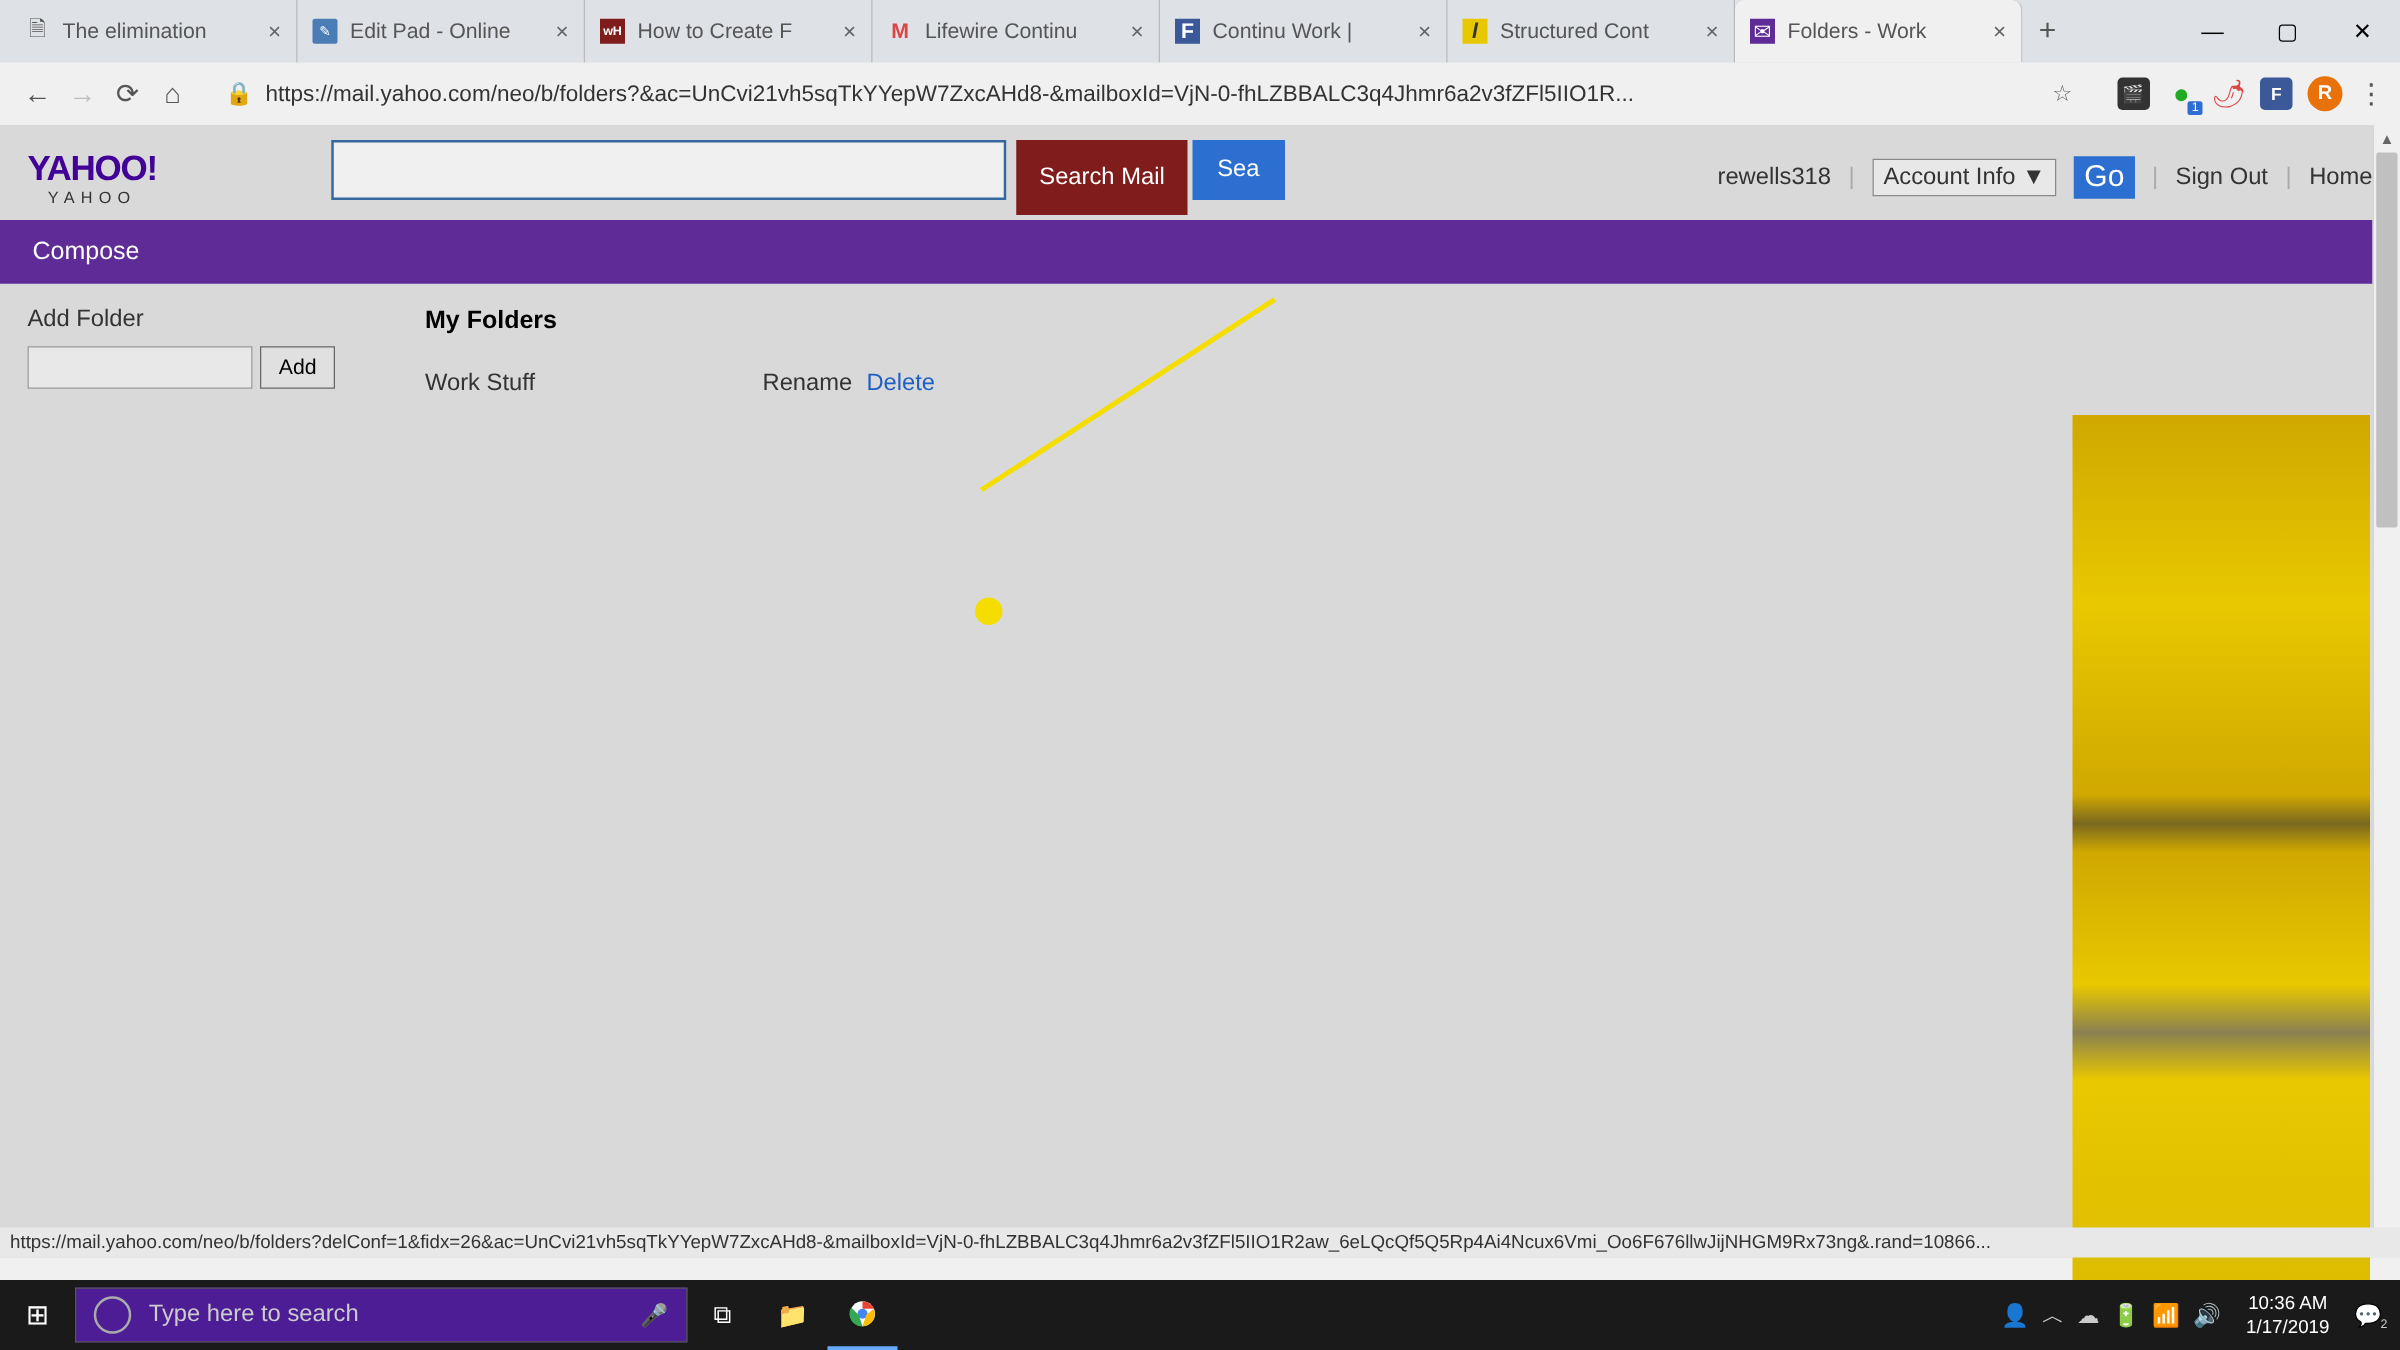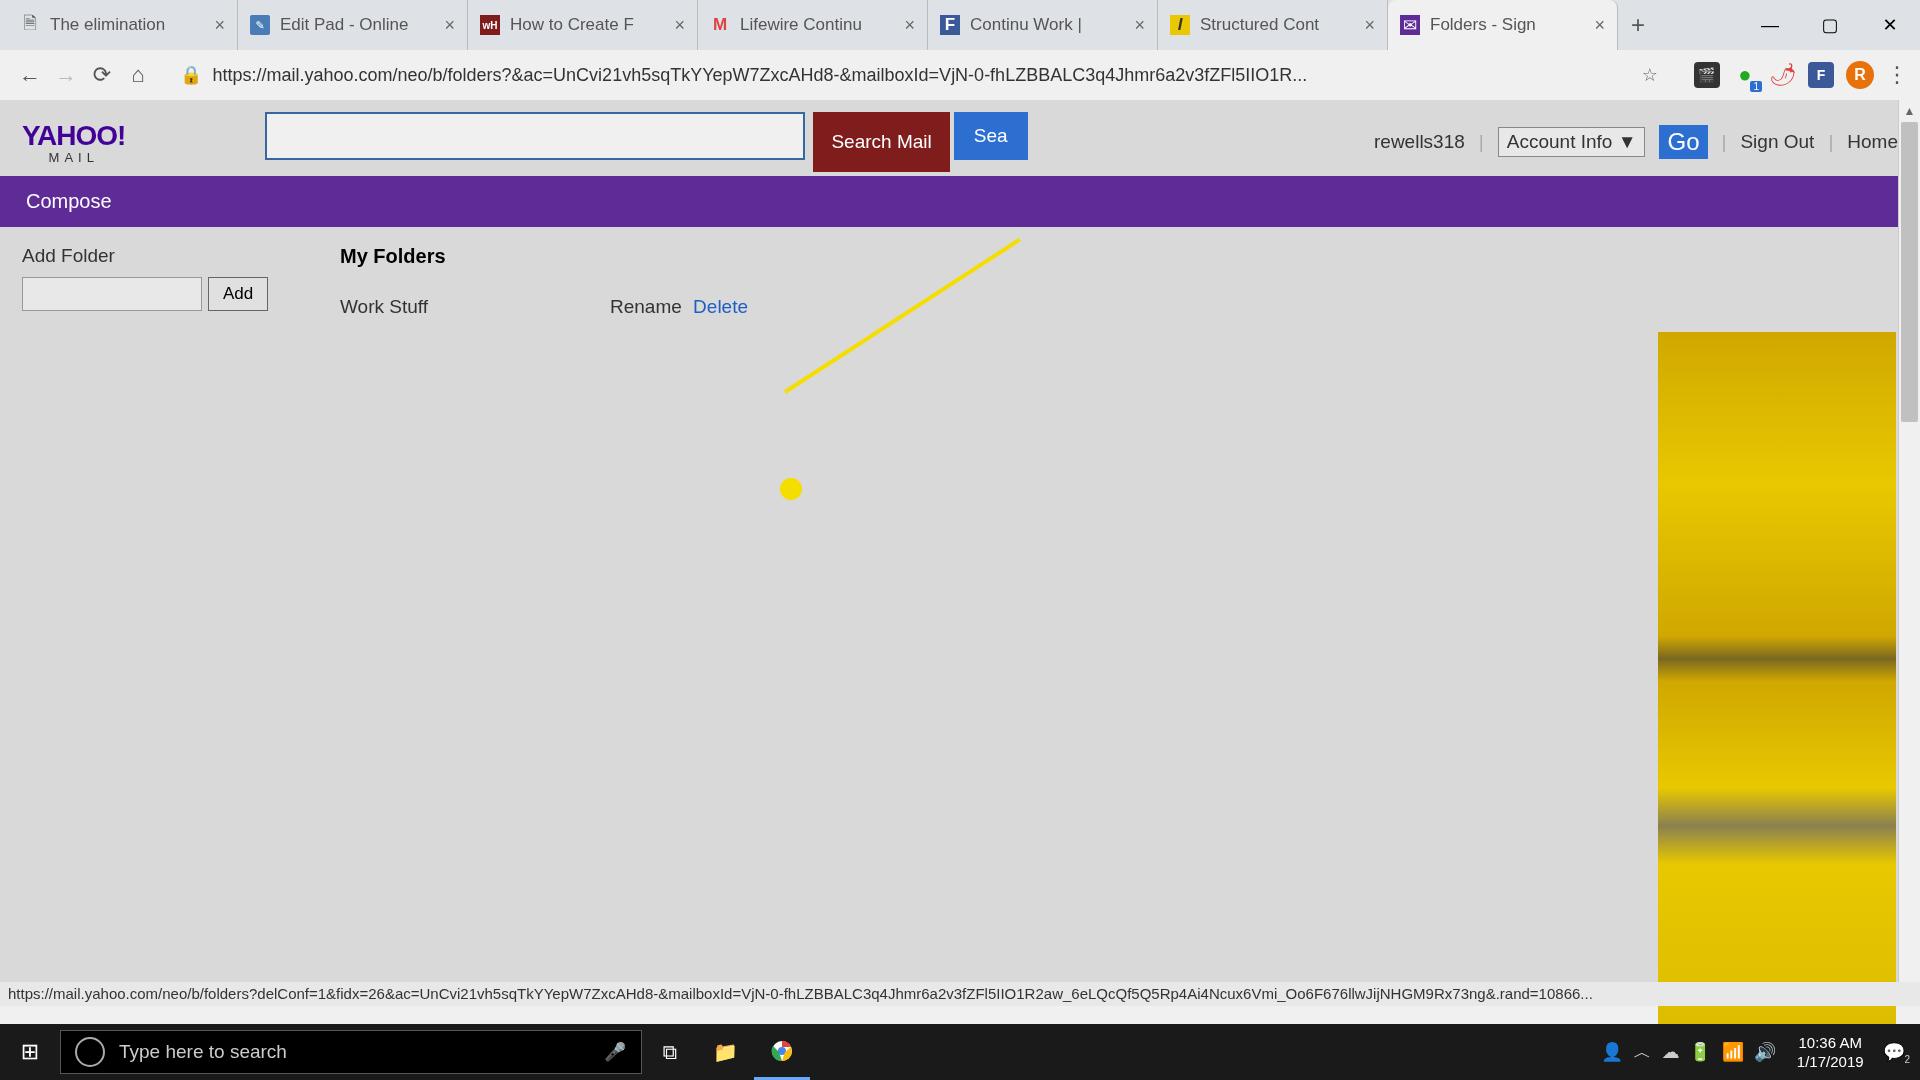--- a/index.html
+++ b/index.html
@@ -78,21 +78,21 @@
 
 
 .ad-area { position: absolute; right: 24px; top: 232px; width: 238px; height: 760px; background: #d8b800; }
 
 
 .status-bar { position: absolute; bottom: 74px; left: 0; right: 0; height: 24px; background: #e8e8e8; font-size: 15px; color: #333; padding: 3px 8px; white-space: nowrap; overflow: hidden; }
 
 
 .taskbar { position: absolute; bottom: 0; left: 0; right: 0; height: 56px; background: #1a1a1a; display: flex; align-items: center; color: white; }
 .start-btn { width: 60px; height: 56px; display: flex; align-items: center; justify-content: center; font-size: 22px; }
-.search-box-tb { display: flex; align-items: center; background: #000000; height: 44px; margin: 6px 0; padding: 0 14px; width: 582px; border: 1px solid #555; }
+.search-box-tb { display: flex; align-items: center; background: #4c1d95; height: 44px; margin: 6px 0; padding: 0 14px; width: 490px; border: 1px solid #555; }
 .cortana-circle { width: 30px; height: 30px; border: 2px solid #aaa; border-radius: 50%; margin-right: 14px; }
 .search-text-tb { color: #ccc; font-size: 19px; flex: 1; }
 .mic-icon { color: #888; font-size: 18px; }
 .tb-icon { width: 56px; height: 56px; display: flex; align-items: center; justify-content: center; font-size: 20px; }
 .systray { margin-left: auto; display: flex; align-items: center; gap: 10px; padding-right: 14px; }
 .systray-icon { font-size: 18px; color: #ccc; }
 .clock-area { text-align: center; font-size: 15px; line-height: 1.3; padding: 0 10px; }
 </style>
 </head>
 <body>
@@ -124,21 +124,21 @@
       <span class="tab-title">Continu Work |</span>
       <span class="tab-close">×</span>
     </div>
     <div class="tab">
       <span class="tab-icon" style="background:#e8c800;color:#333;font-weight:bold;font-style:italic;">l</span>
       <span class="tab-title">Structured Cont</span>
       <span class="tab-close">×</span>
     </div>
     <div class="tab active">
       <span class="tab-icon" style="background:#5e2b97;color:white;">✉</span>
-      <span class="tab-title">Folders - Sign</span>
+      <span class="tab-title">Folders - Work</span>
       <span class="tab-close">×</span>
     </div>
     <div class="new-tab">+</div>
     <div class="window-controls">
       <div class="window-btn">—</div>
       <div class="window-btn">▢</div>
       <div class="window-btn">✕</div>
     </div>
   </div>
 
@@ -162,21 +162,21 @@
         </div>
       <div class="menu-icon">⋮</div>
     </div>
   </div>
 </div>
 
 <div class="page">
   <div class="yahoo-header">
     <div class="yahoo-logo">
       <span>YAHOO!</span>
-      <span class="mail-sub">MAIL</span>
+      <span class="mail-sub">YAHOO</span>
     </div>
     <div class="search-area">
       <input class="search-input" style="">
       <button class="search-mail-btn">Search Mail</button>
       <button class="search-web-btn">Sea</button>
     </div>
     <div class="user-area">
       <span>rewells318</span>
       <span class="user-sep">|</span>
       <span class="account-info">Account Info  ▼</span>

